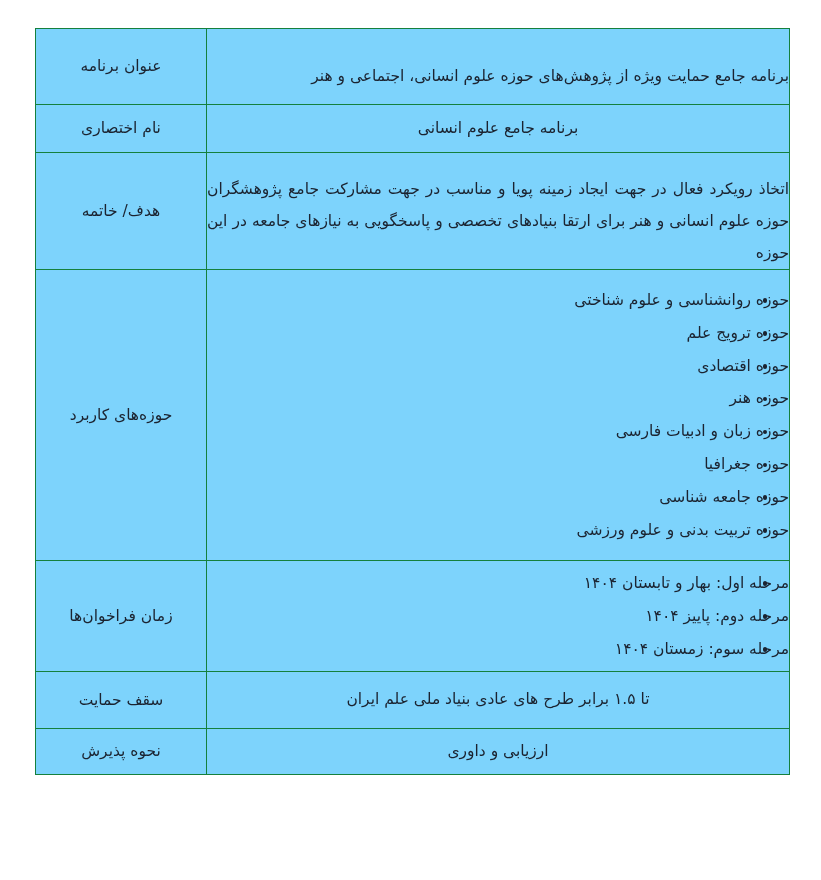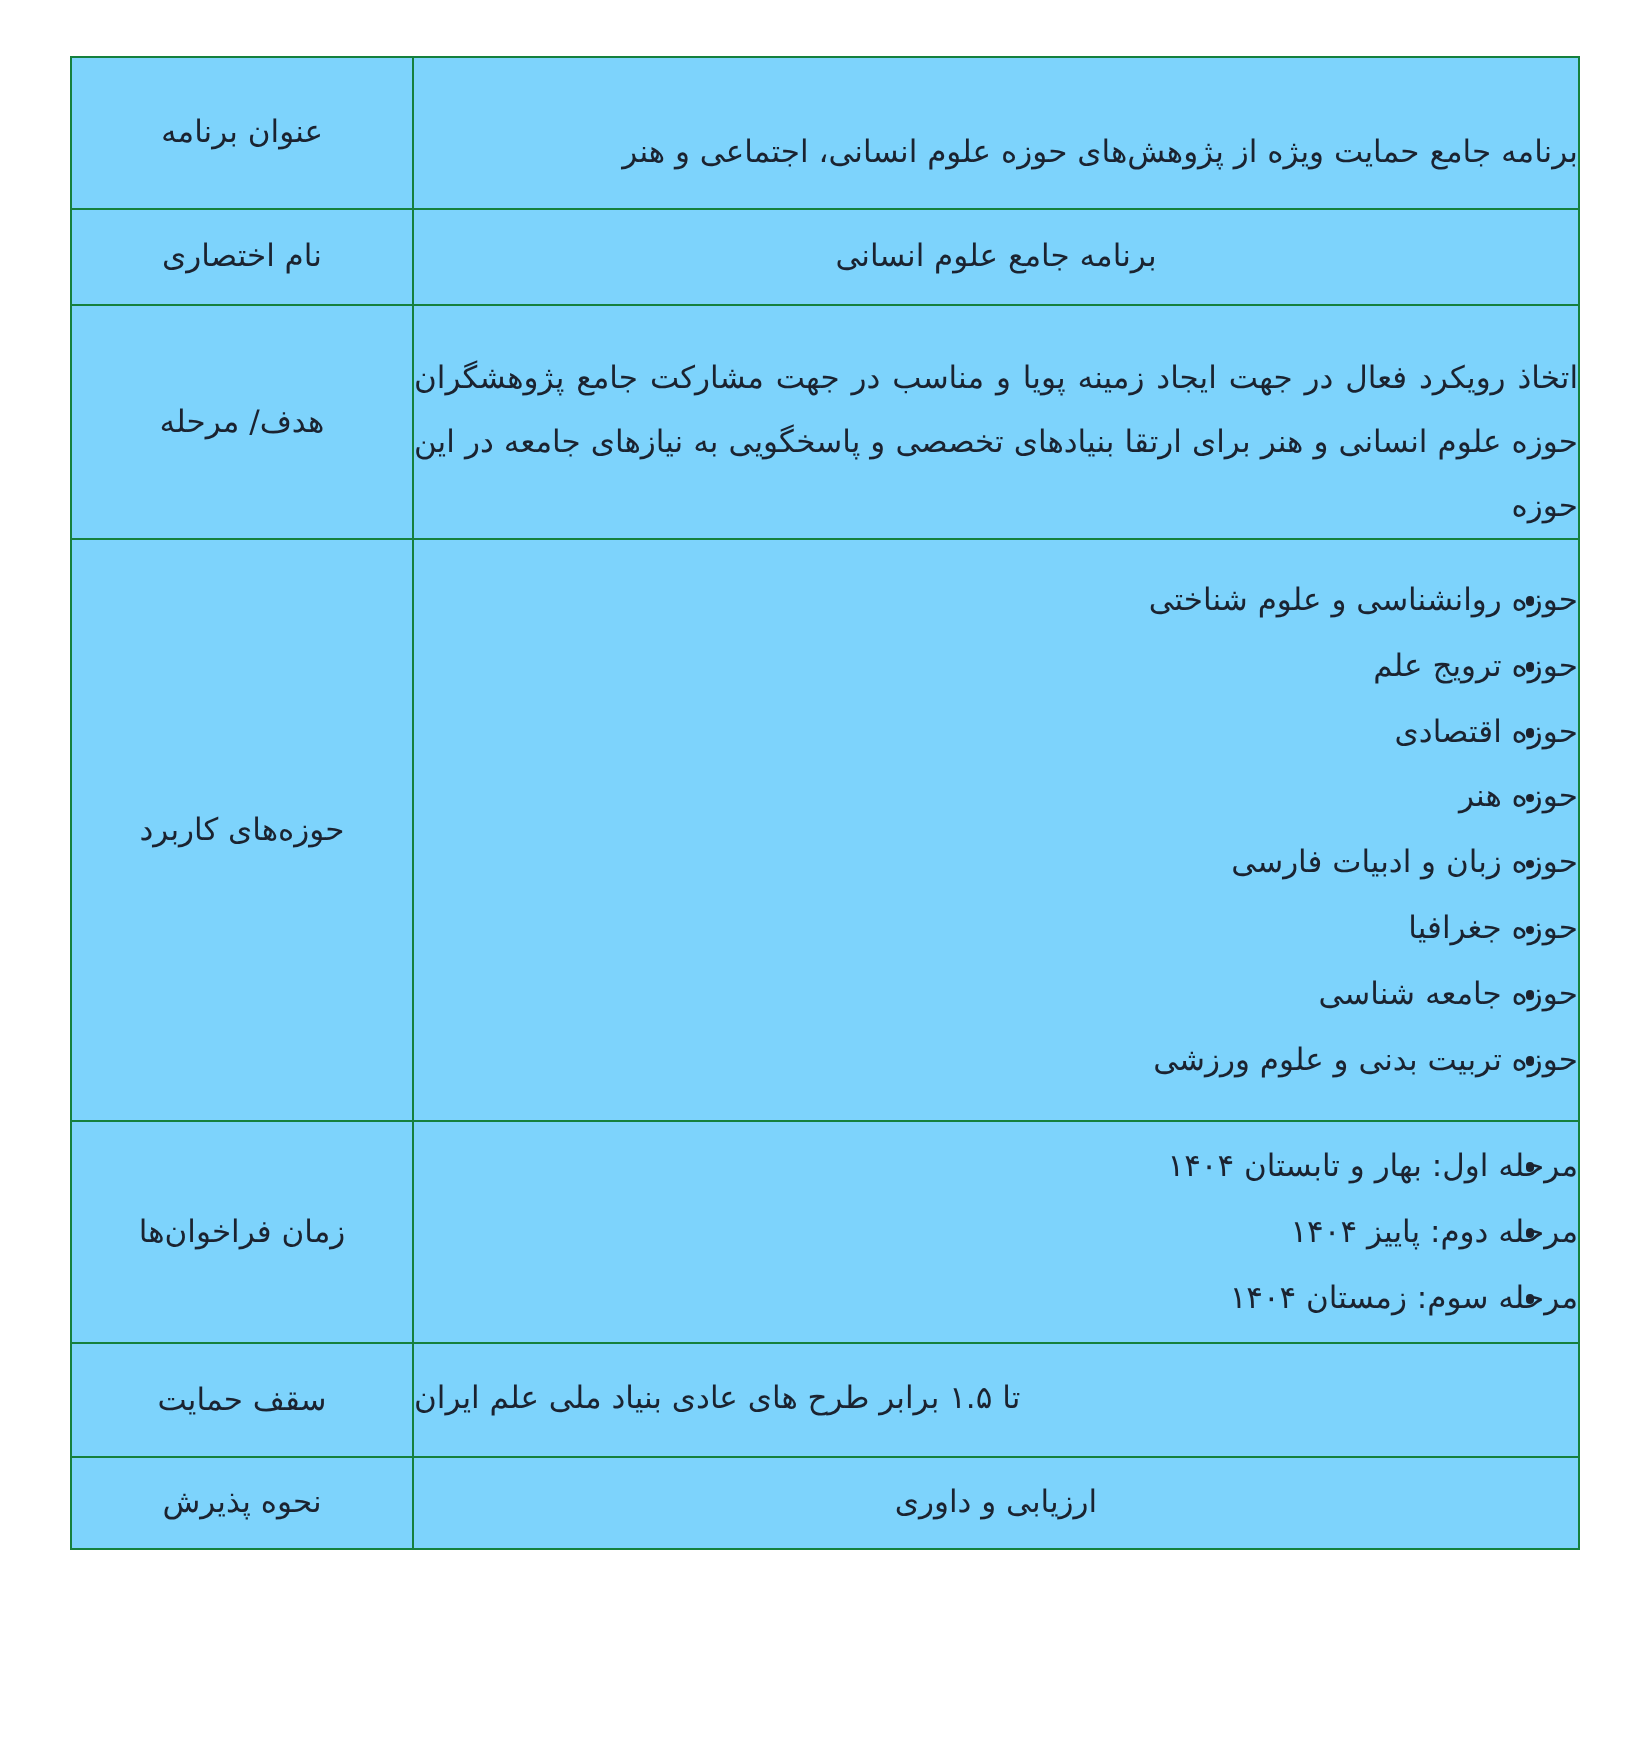--- a/index.html
+++ b/index.html
@@ -138,21 +138,21 @@
         <td class="value-cell centered-line">
           <p class="para" style="text-align:center">برنامه جامع علوم انسانی</p>
         </td>
         <td class="label-cell">نام اختصاری</td>
       </tr>
 
       <tr class="row-goals">
         <td class="value-cell">
           <p class="para justify">اتخاذ رویکرد فعال در جهت ایجاد زمینه پویا و مناسب در جهت مشارکت جامع پژوهشگران حوزه علوم انسانی و هنر برای ارتقا بنیادهای تخصصی و پاسخگویی به نیازهای جامعه در این حوزه</p>
         </td>
-        <td class="label-cell">هدف/ مرحله</td>
+        <td class="label-cell">هدف/ خاتمه</td>
       </tr>
 
       <tr class="row-areas">
         <td class="value-cell">
           <ul class="bullets">
               <li><span class="bullet-dot"></span><span class="bullet-text">حوزه روانشناسی و علوم شناختی</span></li>
               <li><span class="bullet-dot"></span><span class="bullet-text">حوزه ترویج علم</span></li>
               <li><span class="bullet-dot"></span><span class="bullet-text">حوزه اقتصادی</span></li>
               <li><span class="bullet-dot"></span><span class="bullet-text">حوزه هنر</span></li>
               <li><span class="bullet-dot"></span><span class="bullet-text">حوزه زبان و ادبیات فارسی</span></li>
@@ -170,21 +170,21 @@
               <li><span class="bullet-dot"></span><span class="bullet-text">مرحله اول: بهار و تابستان ۱۴۰۴</span></li>
               <li><span class="bullet-dot"></span><span class="bullet-text">مرحله دوم: پاییز ۱۴۰۴</span></li>
               <li><span class="bullet-dot"></span><span class="bullet-text">مرحله سوم: زمستان ۱۴۰۴</span></li>
             </ul>
         </td>
         <td class="label-cell">زمان فراخوان‌ها</td>
       </tr>
 
       <tr class="row-cap">
         <td class="value-cell centered-line">
-          <p class="para" style="text-align:left">تا ۱.۵ برابر طرح های عادی بنیاد ملی علم ایران</p>
+          <p class="para" style="text-align:center">تا ۱.۵ برابر طرح های عادی بنیاد ملی علم ایران</p>
         </td>
         <td class="label-cell">سقف حمایت</td>
       </tr>
 
       <tr class="row-accept">
         <td class="value-cell centered-line">
           <p class="para" style="text-align:center">ارزیابی و داوری</p>
         </td>
         <td class="label-cell">نحوه پذیرش</td>
       </tr>

